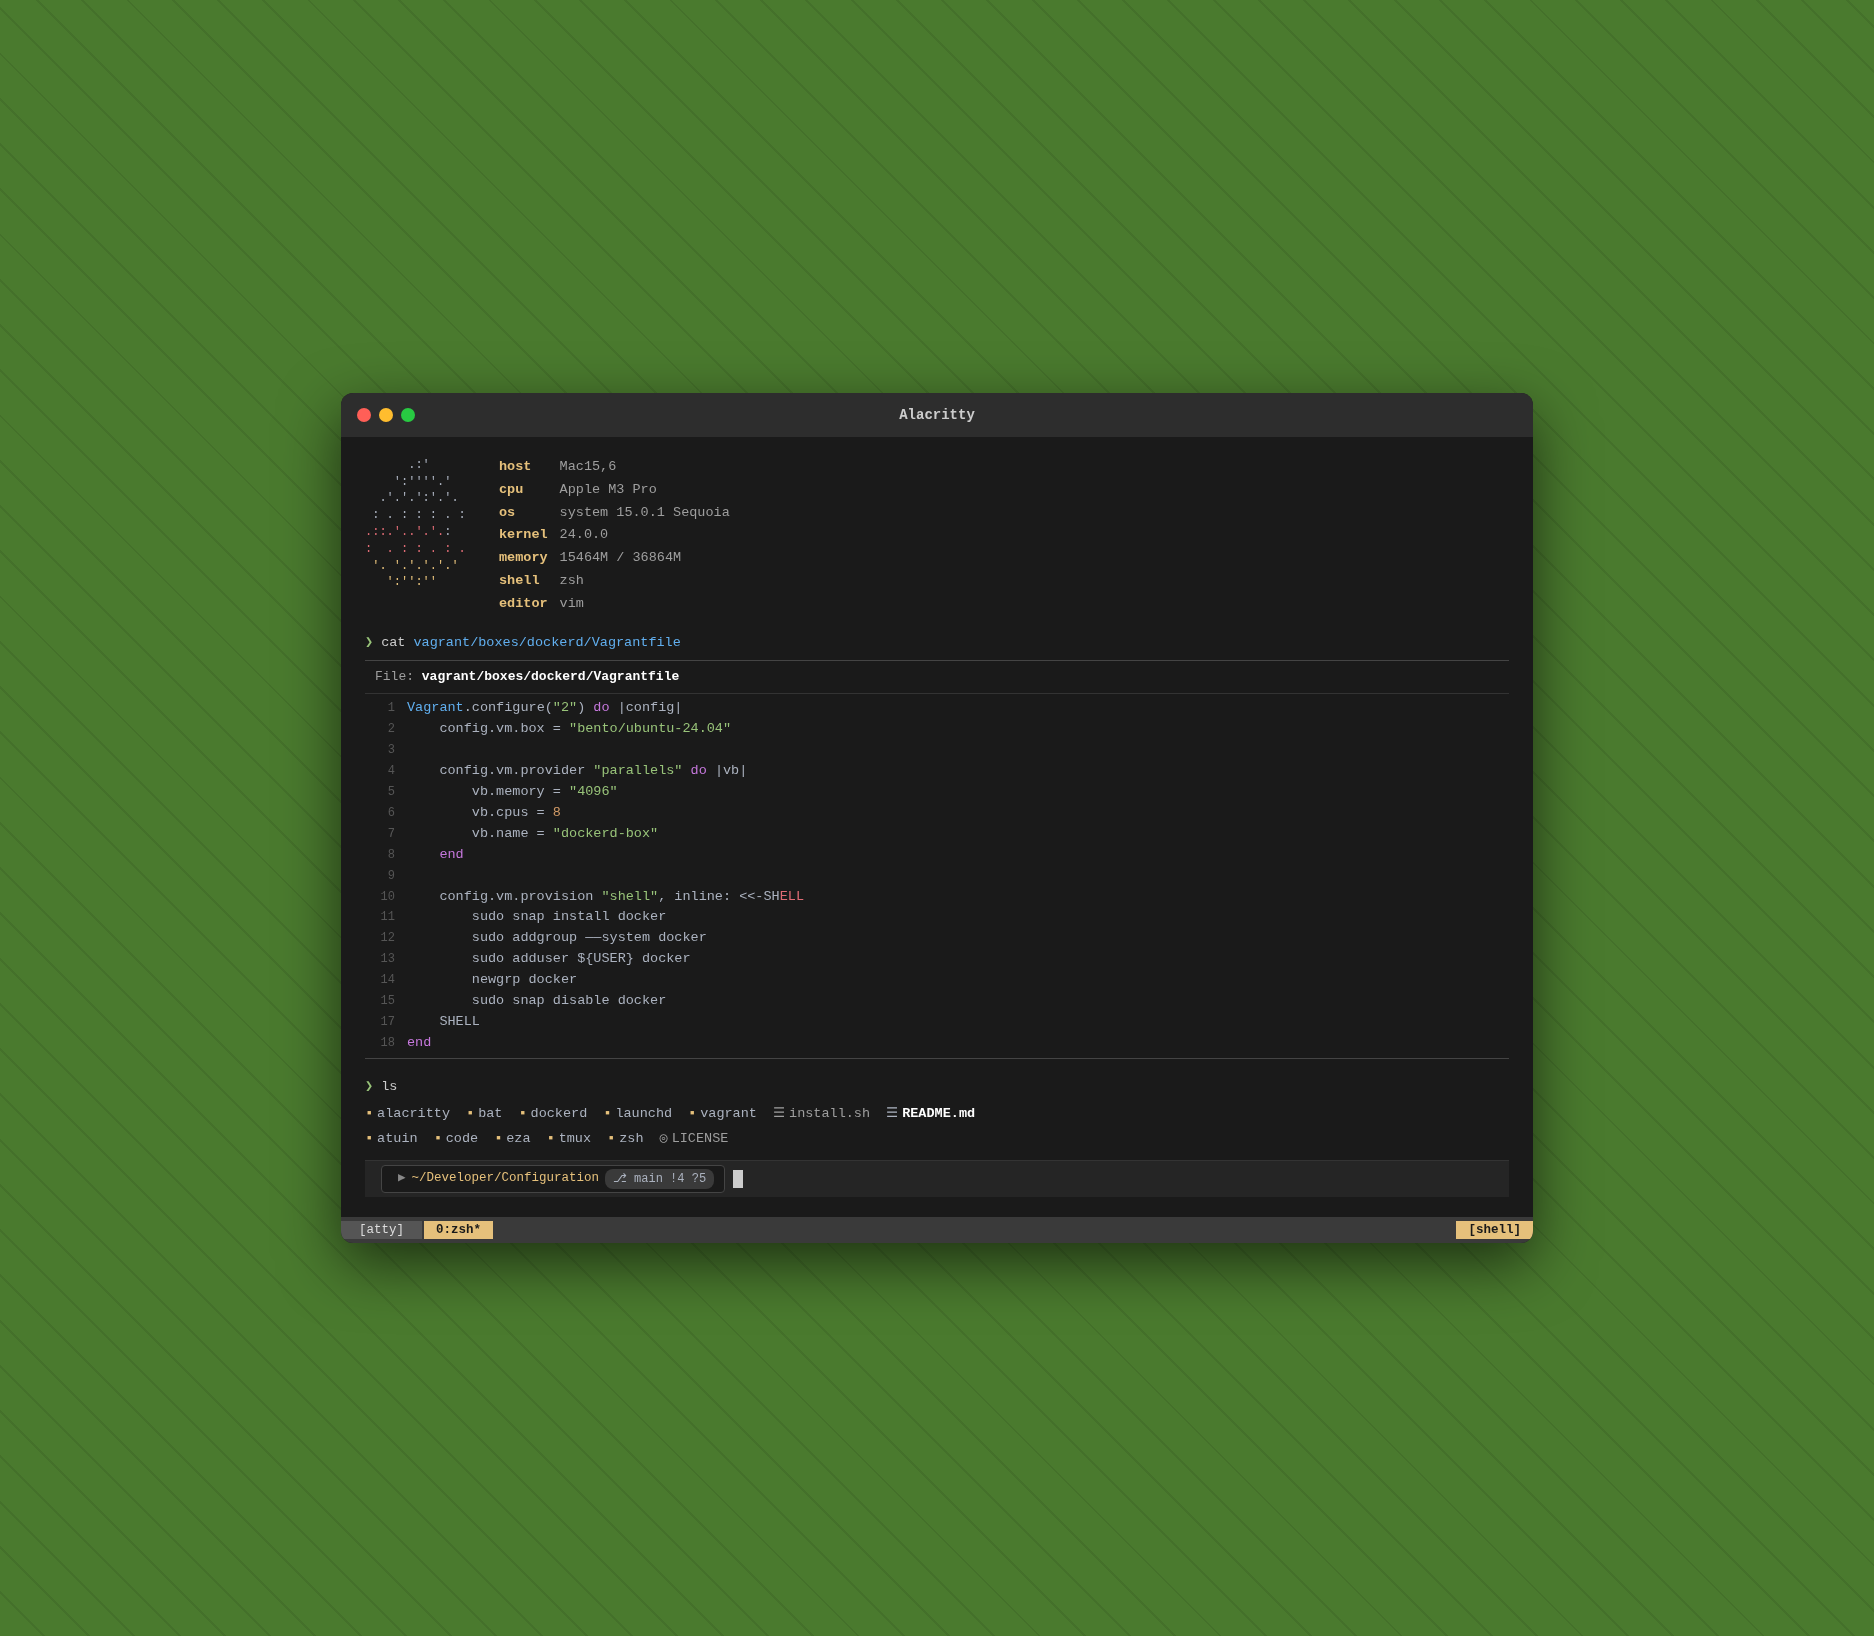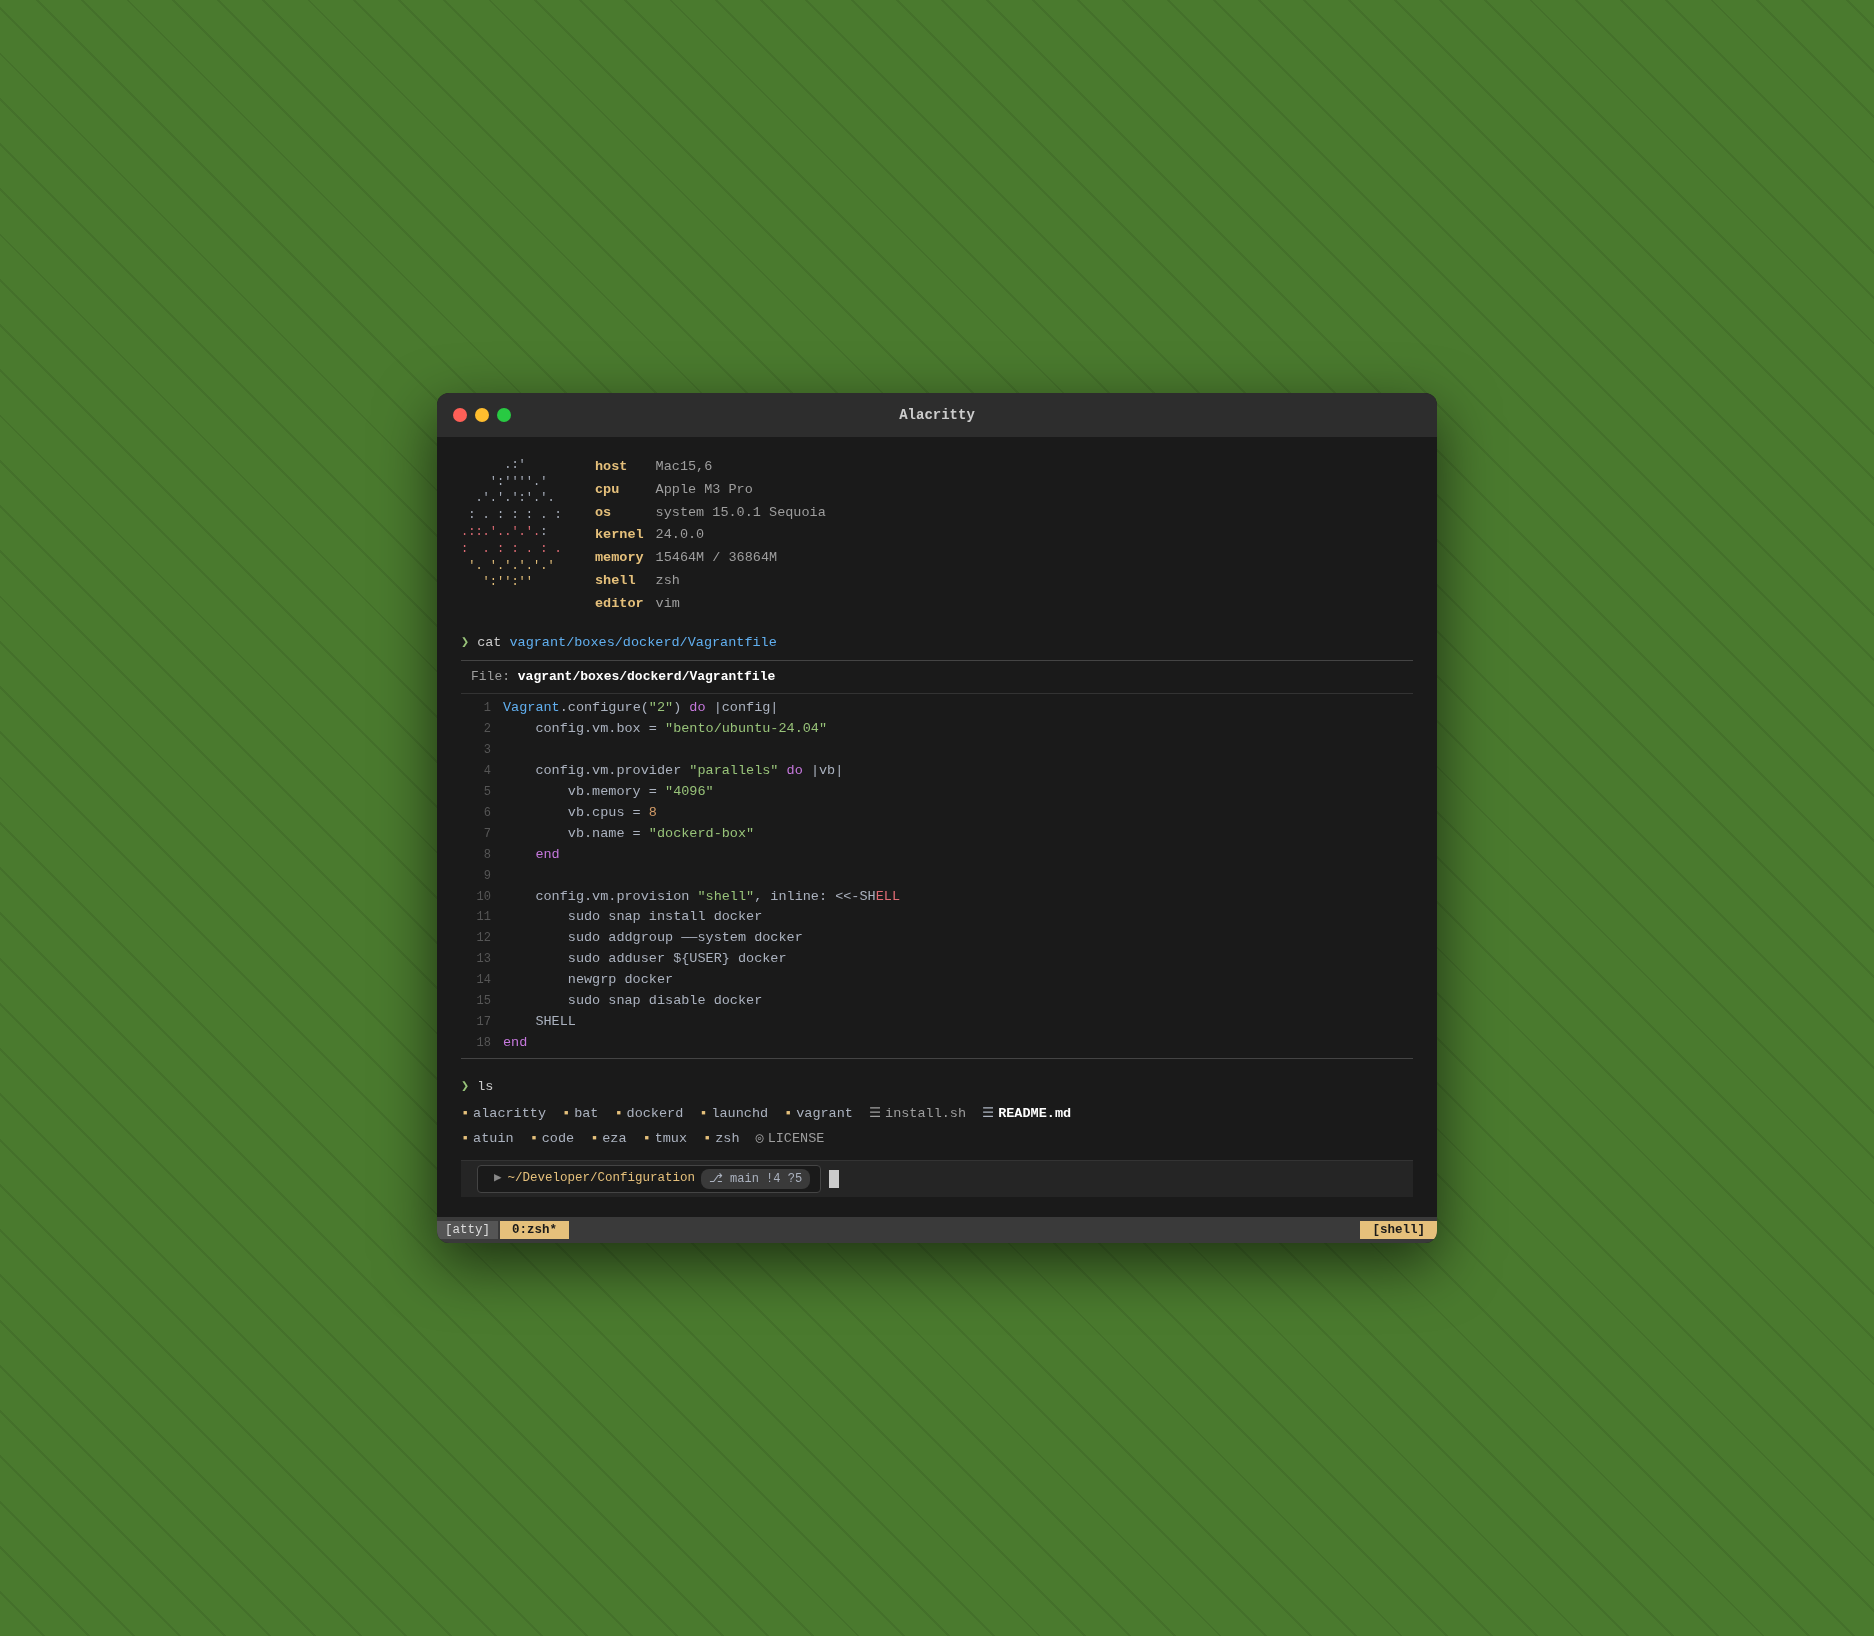--- a/index.html
+++ b/index.html
@@ -16,21 +16,21 @@
         );
       width: 1874px;
       height: 1636px;
       display: flex;
       align-items: center;
       justify-content: center;
       font-family: 'Courier New', Courier, monospace;
     }
 
     .window {
-      width: 1000px;
+      width: 1192px;
       background: #1e1e1e;
       border-radius: 12px;
       box-shadow: 0 20px 60px rgba(0,0,0,0.6);
       overflow: hidden;
       display: flex;
       flex-direction: column;
     }
 
     .titlebar {
       background: #2d2d2d;
@@ -252,21 +252,21 @@
     }
 
     .tmux-left {
       display: flex;
       align-items: center;
     }
 
     .tmux-session {
       background: #555;
       color: #ddd;
-      padding: 2px 8px;
+      padding: 2px 18px;
       font-size: 12.5px;
       margin-right: 2px;
     }
 
     .tmux-window {
       background: #e5c07b;
       color: #1a1a1a;
       padding: 2px 12px;
       font-size: 12.5px;
       font-weight: bold;

